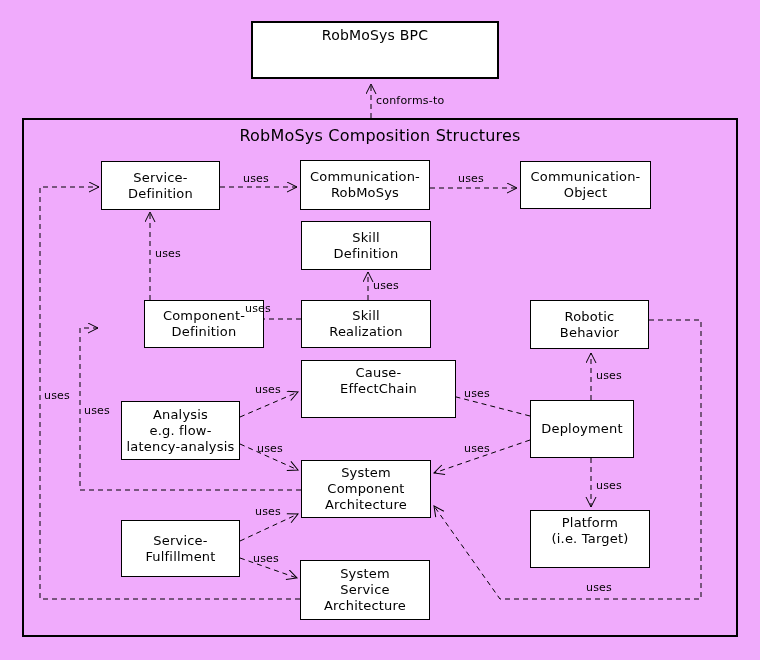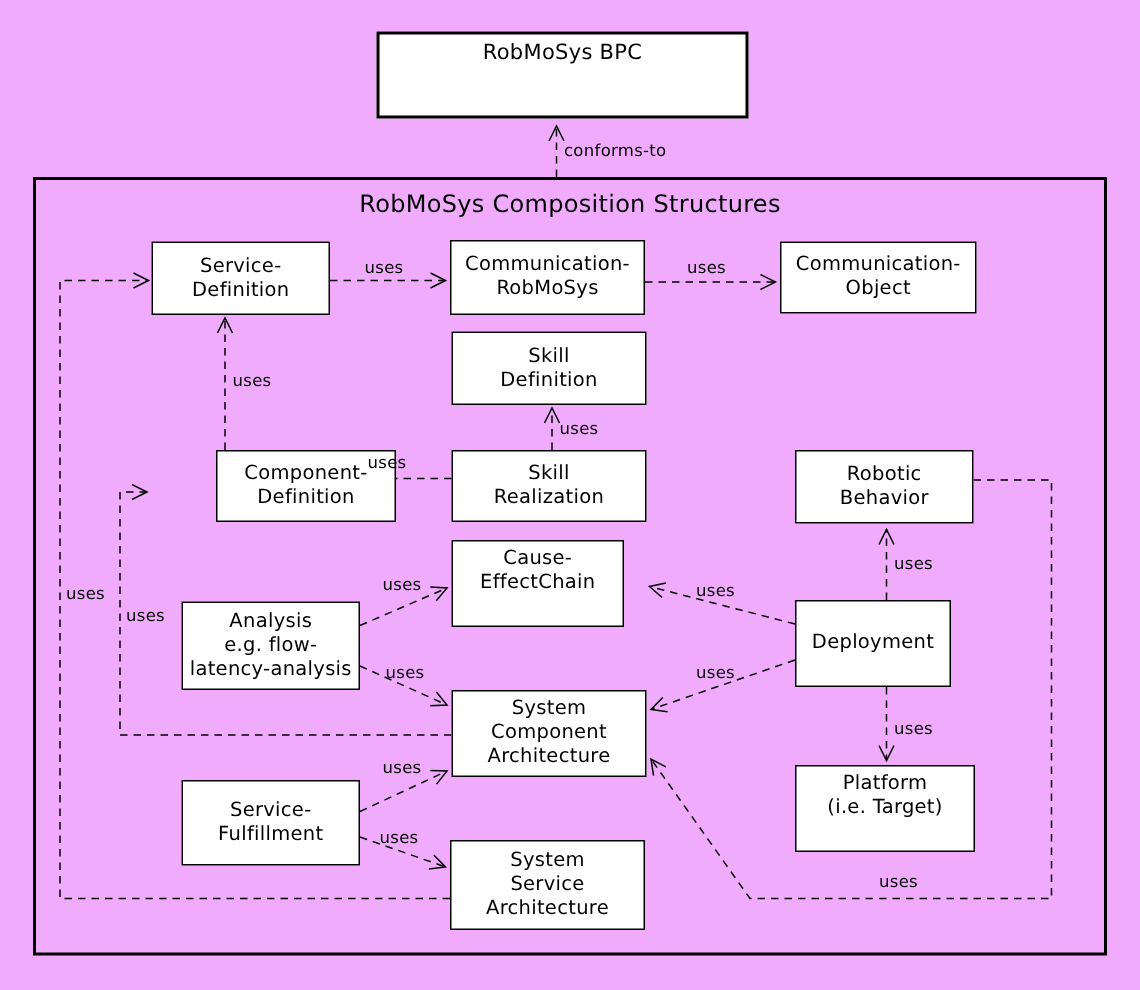--- a/index.html
+++ b/index.html
@@ -98,21 +98,21 @@
   <div class="box" style="left:301px; top:300px; width:130px; height:48px;">
     <div>Skill</div>
     <div>Realization</div>
   </div>
 
   <div class="box" style="left:530px; top:300px; width:119px; height:49px;">
     <div>Robotic</div>
     <div>Behavior</div>
   </div>
 
-  <div class="box vtop" style="left:301px; top:360px; width:115px; height:58px;">
+  <div class="box vtop" style="left:301px; top:360px; width:155px; height:58px;">
     <div>Cause-</div>
     <div>EffectChain</div>
   </div>
 
   <div class="box" style="left:121px; top:401px; width:119px; height:59px;">
     <div>Analysis</div>
     <div>e.g. flow-</div>
     <div>latency-analysis</div>
   </div>
 

